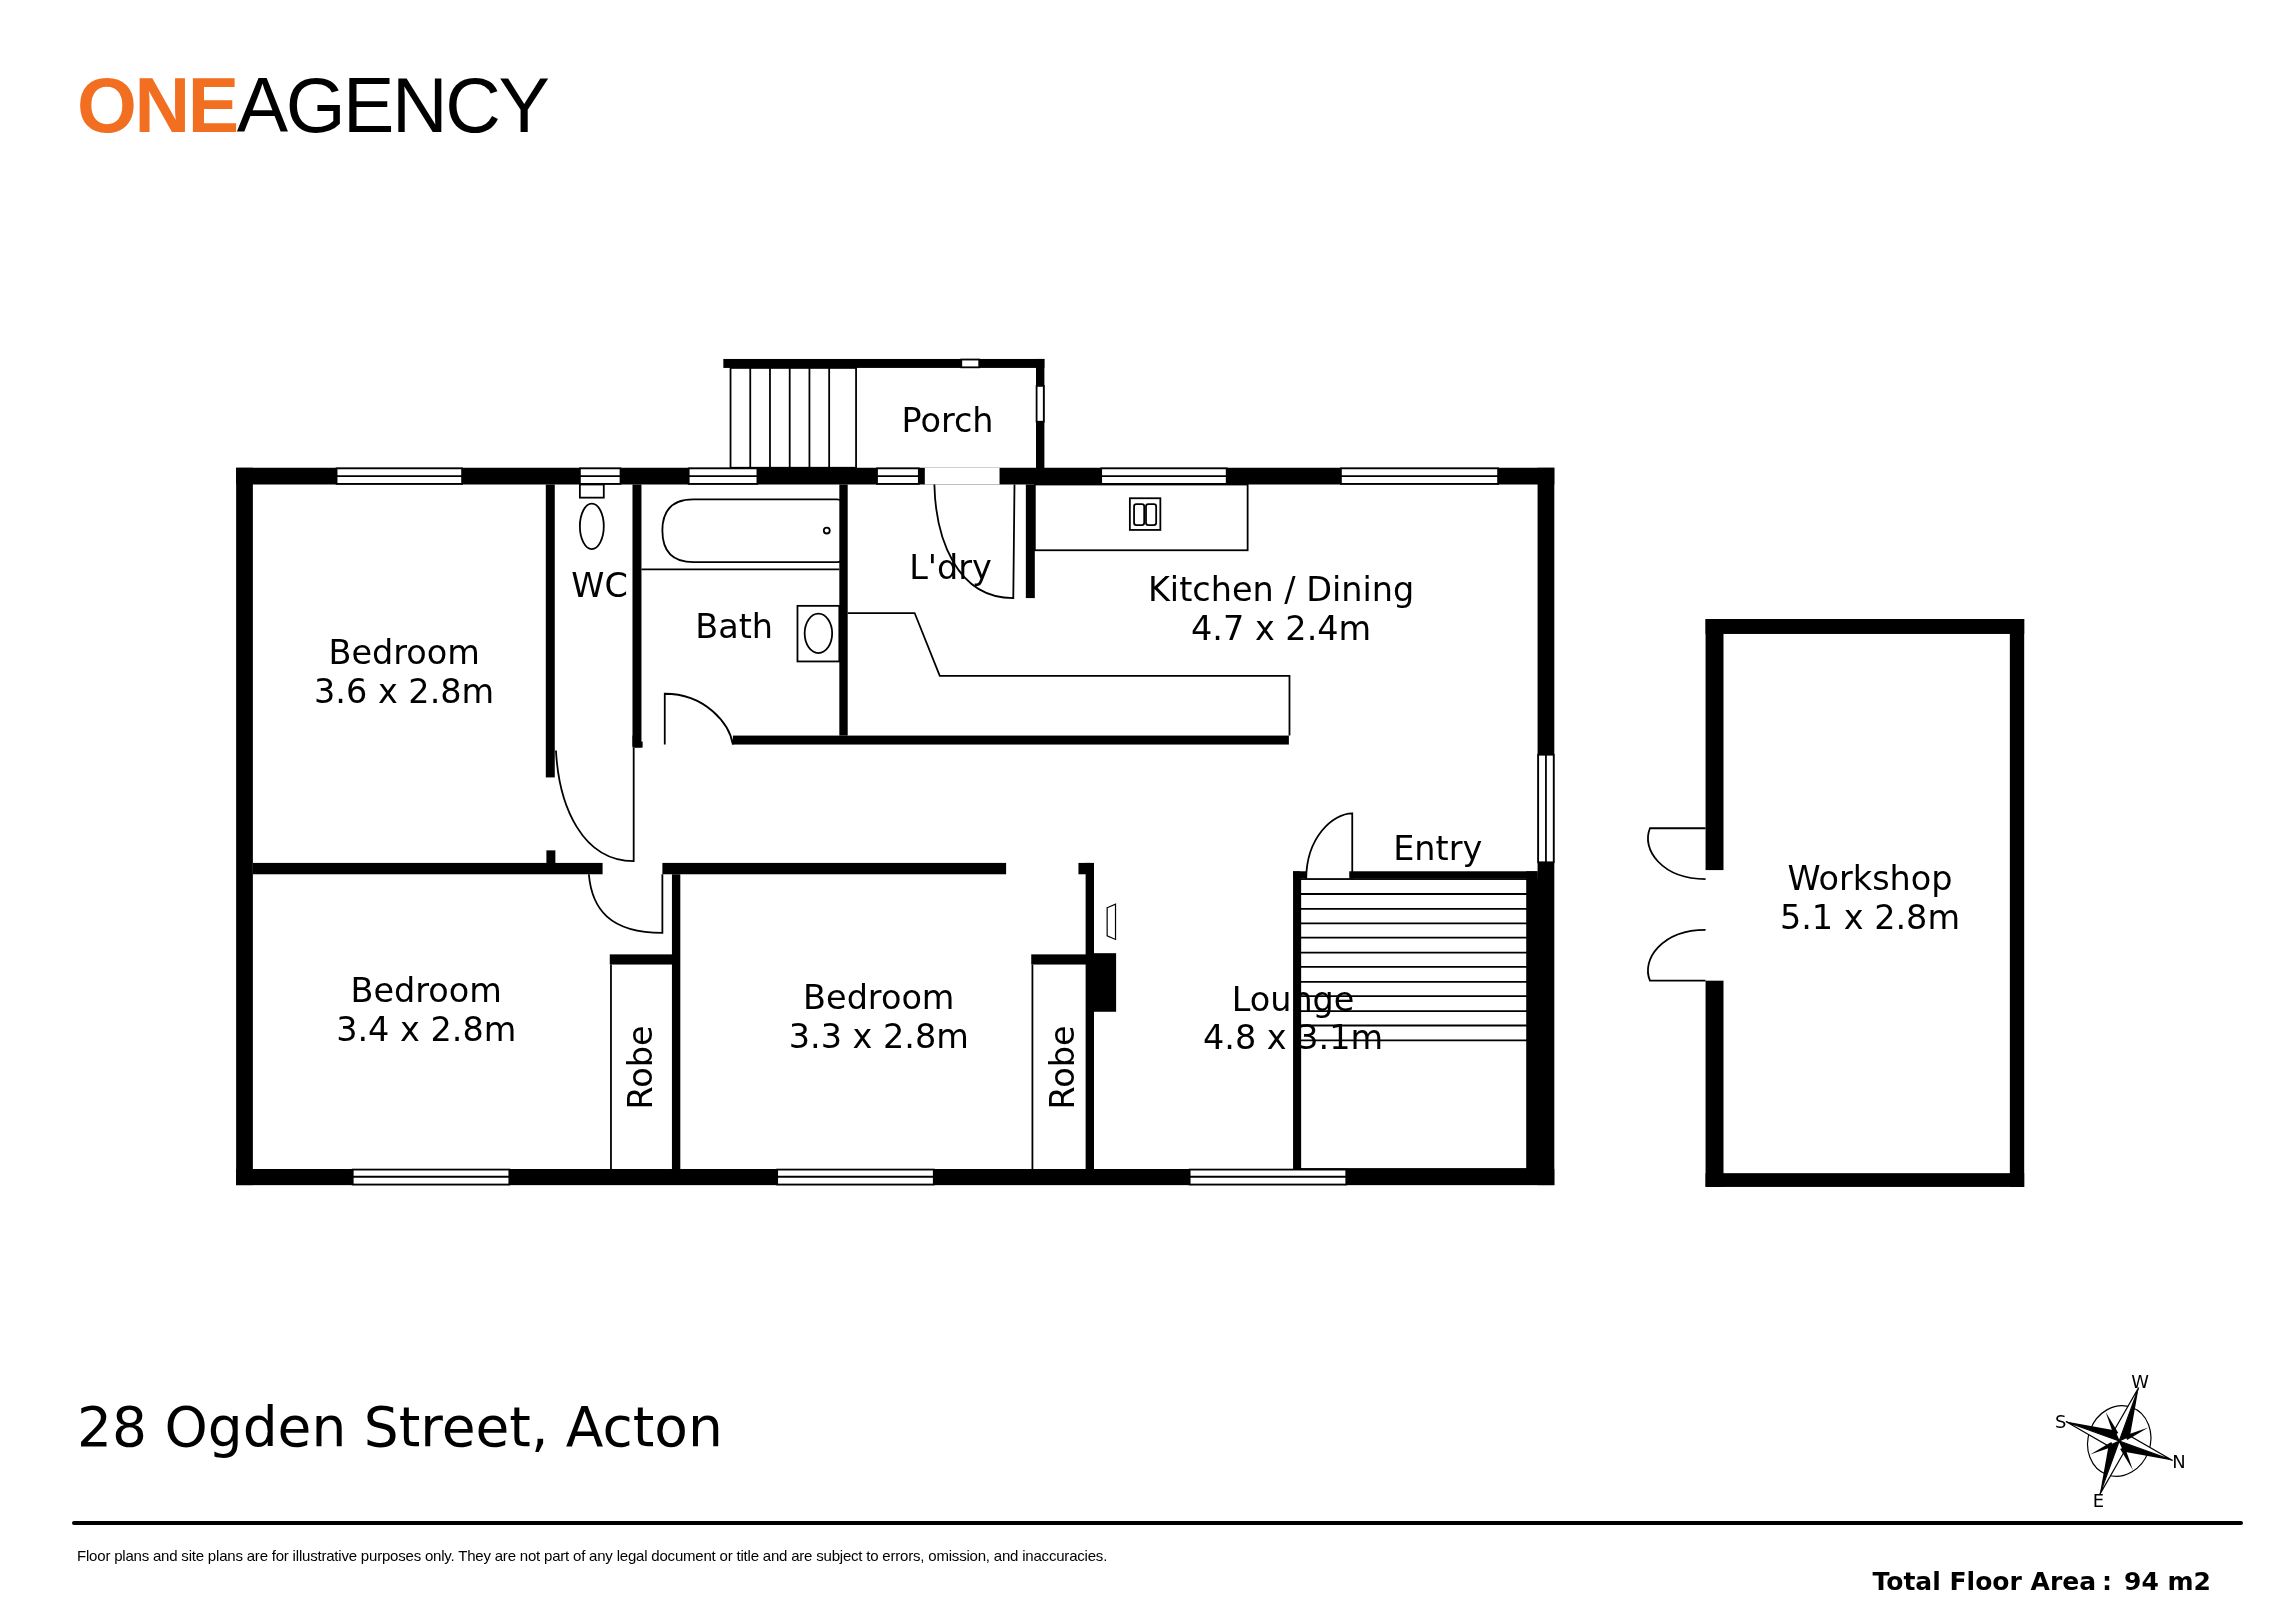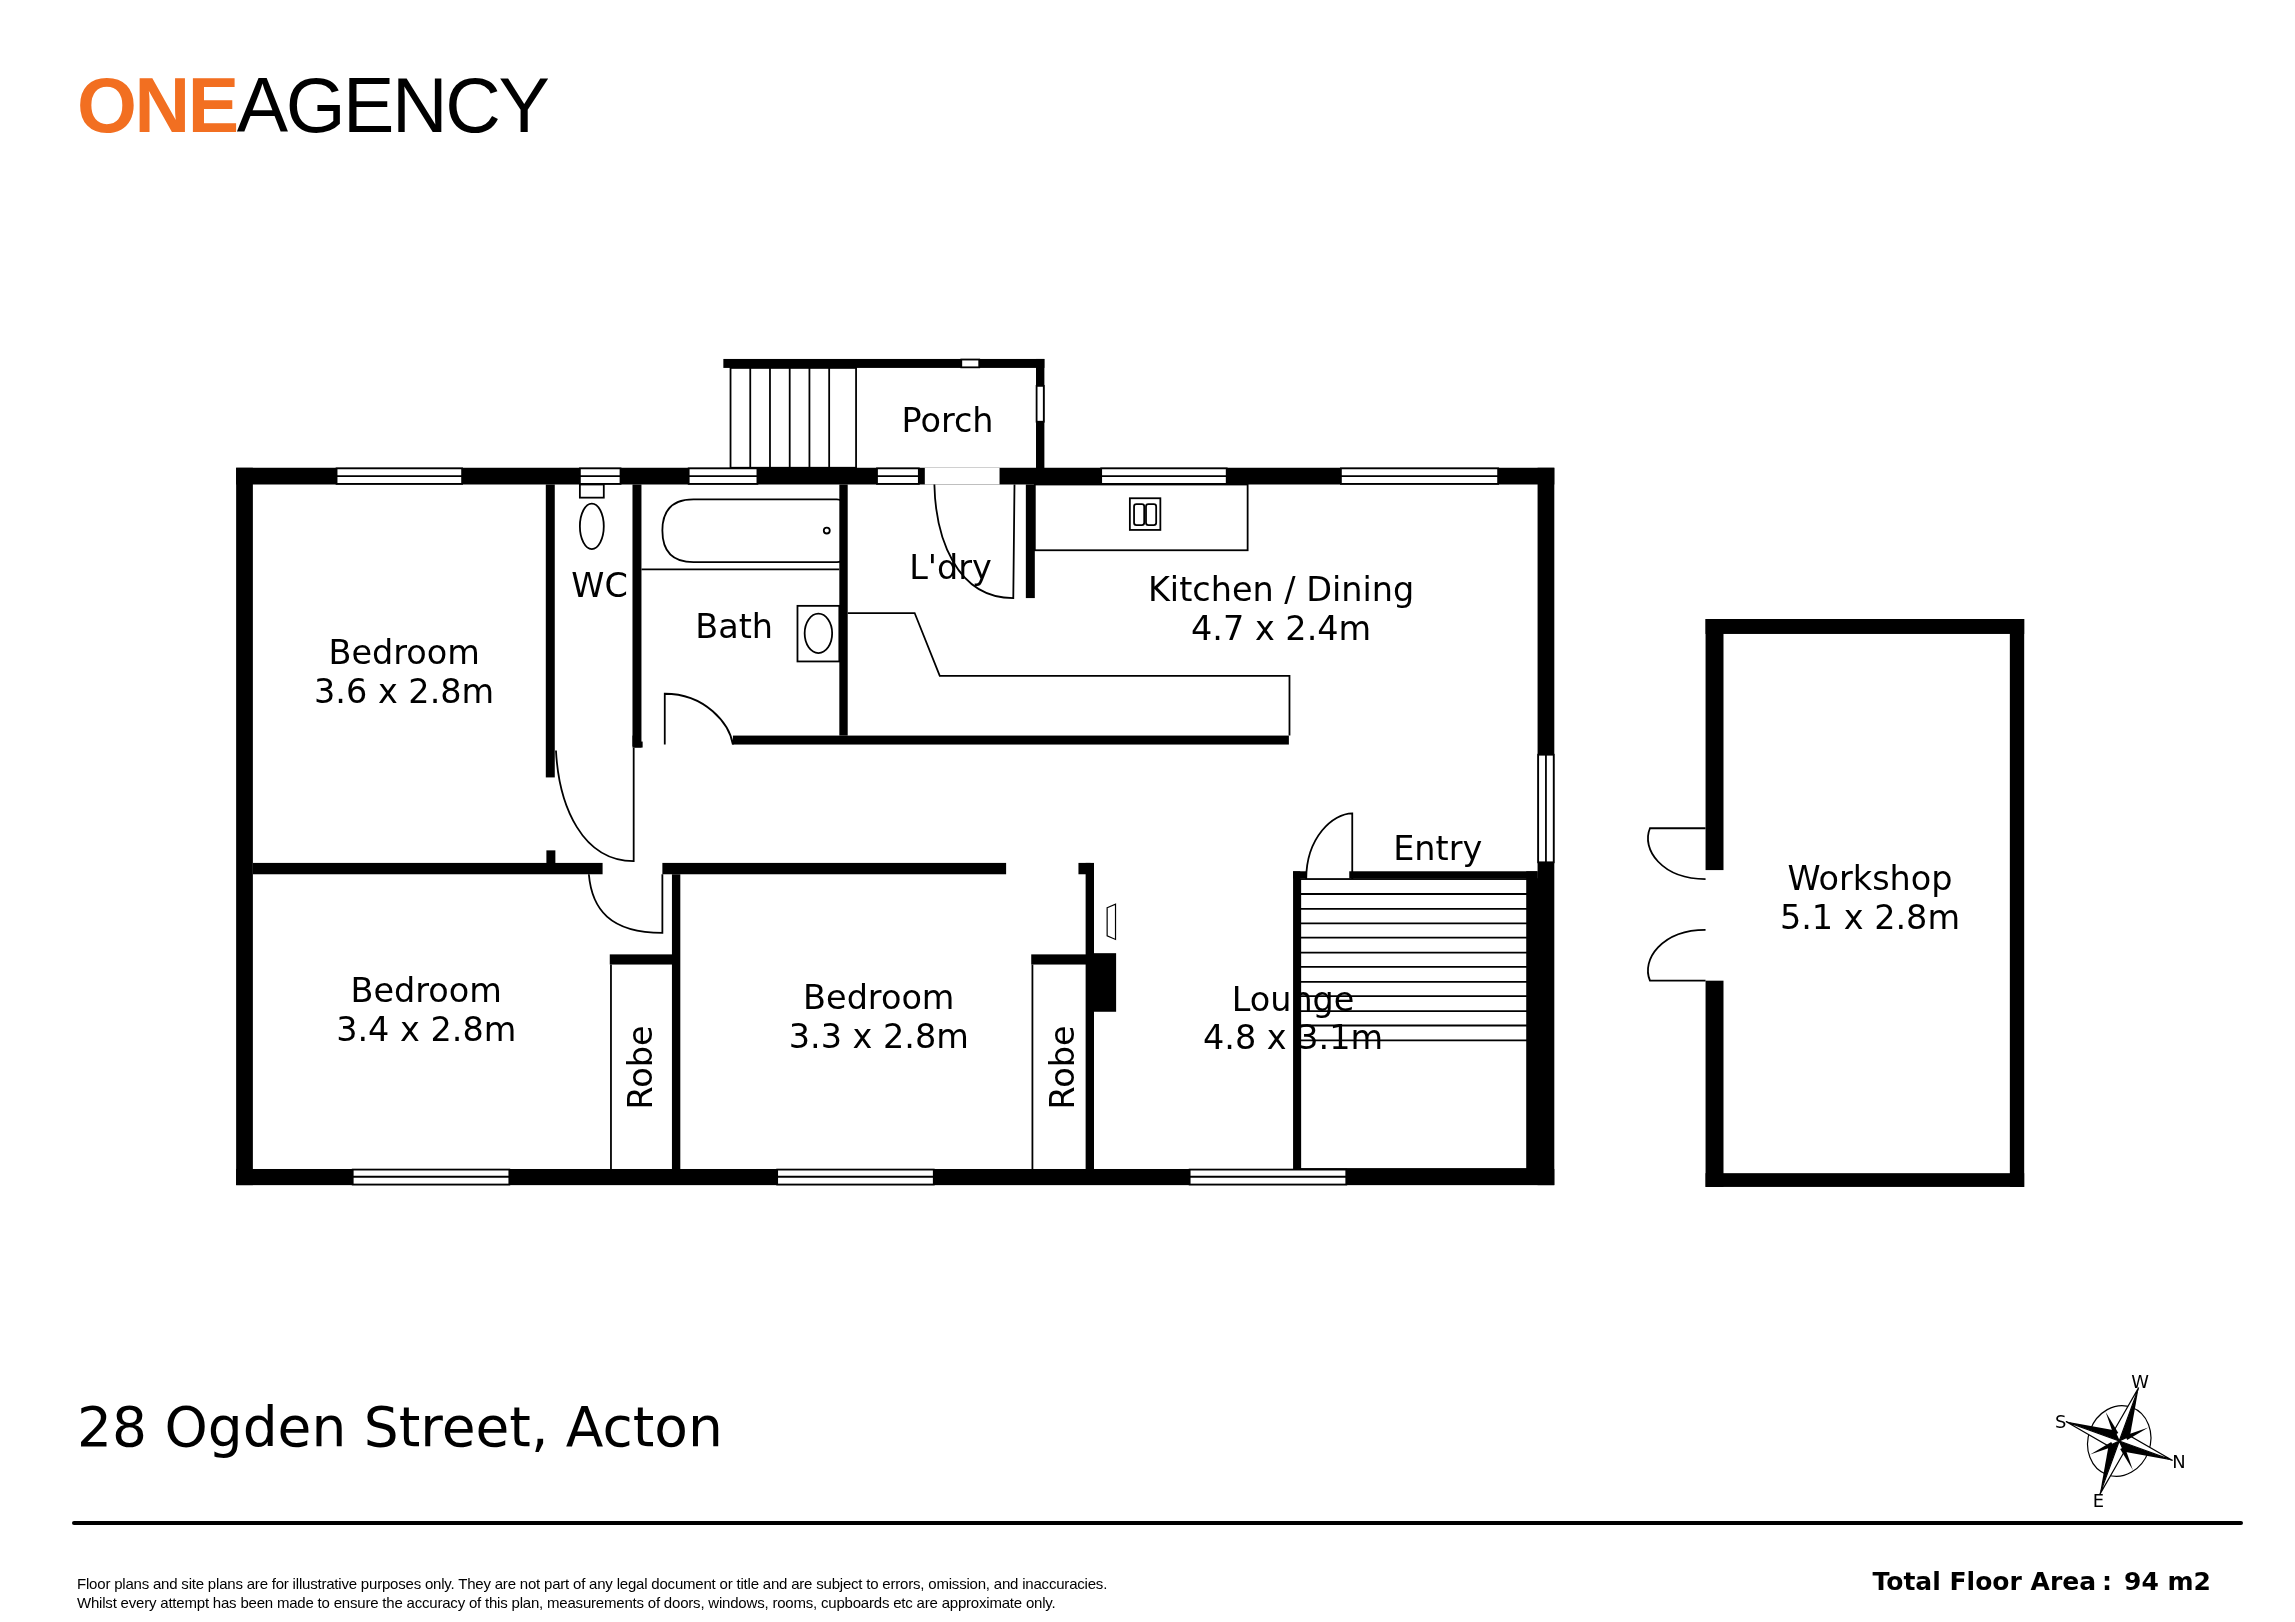--- a/index.html
+++ b/index.html
@@ -7,21 +7,21 @@
   .logo { position: absolute; left: 77px; top: 67px; font-family: "Liberation Sans", sans-serif; font-size: 77px; line-height: 1; letter-spacing: -2.4px; white-space: nowrap; }
   .logo .one { color: #f26f21; font-weight: bold; }
   .logo .agency { color: #000; font-weight: normal; }
   svg.plan { position: absolute; left: 0; top: 0; }
   .wall { fill: #000; }
   .thin { fill: none; stroke: #000; stroke-width: 3; }
   .win { fill: #fff; stroke: #000; stroke-width: 3; }
   .room-label { font-family: "DejaVu Sans", sans-serif; font-size: 56px; fill: #000; text-anchor: middle; }
   .address { position: absolute; left: 77px; top: 1395px; font-family: "DejaVu Sans", sans-serif; font-size: 55px; font-weight: normal; white-space: nowrap; }
   .rule { position: absolute; left: 72px; top: 1521px; width: 2171px; height: 4.2px; background: #000; border-radius: 2.4px; }
-  .disclaimer { position: absolute; left: 77px; top: 1547px; font-family: "Liberation Sans", sans-serif; font-size: 15px; line-height: 18.5px; white-space: nowrap; letter-spacing: -0.2px; margin-top: 28px; }
+  .disclaimer { position: absolute; left: 77px; top: 1547px; font-family: "Liberation Sans", sans-serif; font-size: 15px; line-height: 18.5px; white-space: nowrap; letter-spacing: -0.2px; }
   .total-area { position: absolute; right: 84px; top: 1567px; font-family: "DejaVu Sans", sans-serif; font-size: 25px; font-weight: bold; white-space: nowrap; }
   .total-area .sep { margin: 0 12px 0 6px; }
   .compass-letter { font-family: "DejaVu Sans", sans-serif; font-size: 30px; fill: #000; text-anchor: middle; }
 </style>
 </head>
 <body>
 
 <div class="logo">
   <span class="one">ONE</span><span class="agency">AGENCY</span>
 </div>
@@ -236,18 +236,17 @@
   <text class="compass-letter" x="3580" y="2322">W</text>
   <text class="compass-letter" x="3447" y="2388">S</text>
   <text class="compass-letter" x="3645" y="2455">N</text>
   <text class="compass-letter" x="3390" y="2520" transform="translate(120,0)">E</text>
 </svg>
 
 <div class="address">28 Ogden Street, Acton</div>
 <div class="rule"></div>
 <div class="disclaimer">
   <div>Floor plans and site plans are for illustrative purposes only. They are not part of any legal document or title and are subject to errors, omission, and inaccuracies.</div>
-  <div>Whilst every attempt has been made to ensure the accuracy of this plan, measurements of doors, windows, rooms, cupboards etc are approximate only.</div>
 </div>
 <div class="total-area">
   <span>Total Floor Area</span><span class="sep">:</span><span>94 m2</span>
 </div>
 
 
 </body></html>

